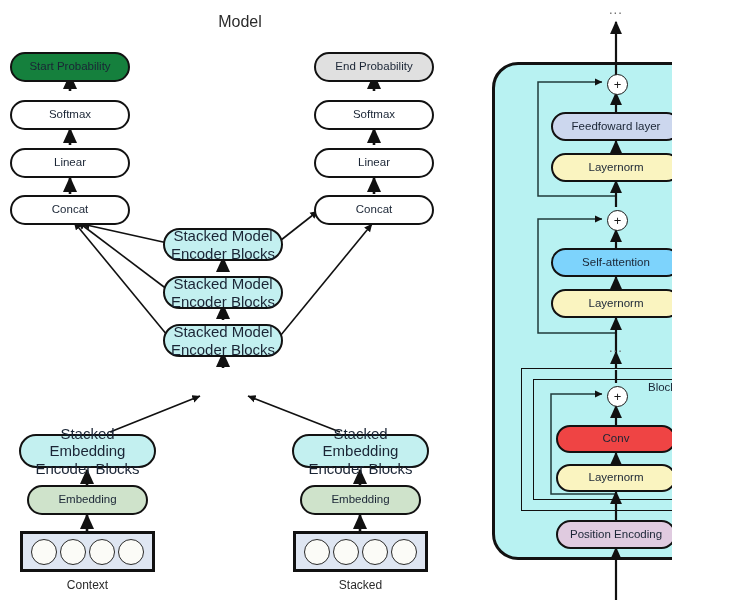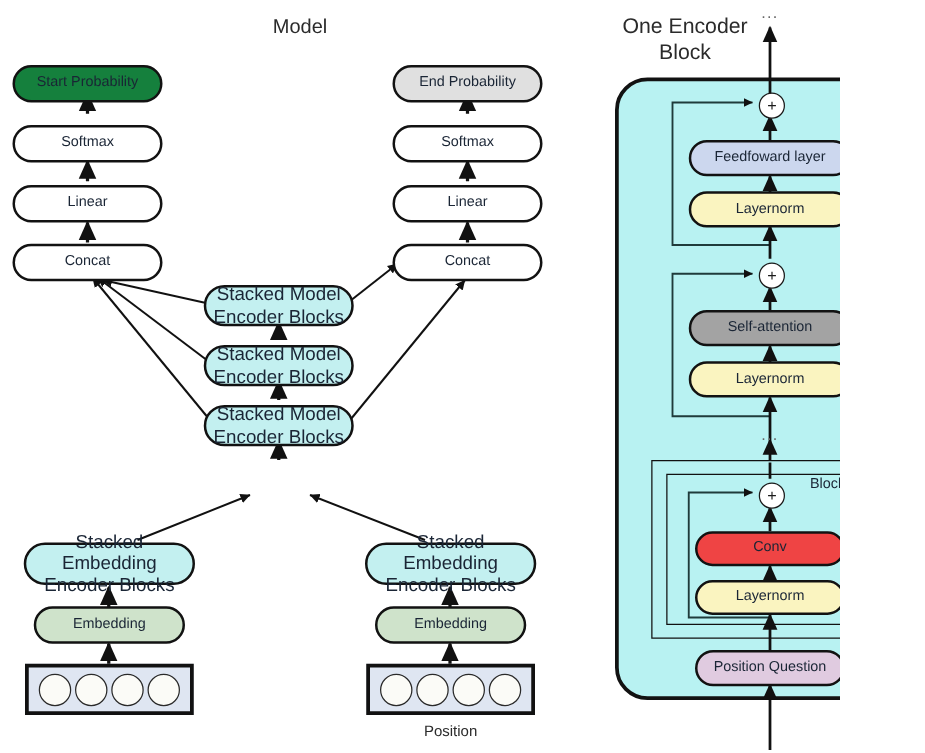--- a/index.html
+++ b/index.html
@@ -119,22 +119,20 @@
     pointer-events: none;
   }
   svg.overlay-under { z-index: 2; }
 </style>
 </head>
 <body>
 
 <div id="canvas">
 
   <div class="title" style="left:180px; top:12px; width:120px;">Model</div>
-  <div class="title" style="left:478px; top:10px; width:140px; font-size:17px;">One Encoder
-Block</div>
 
   <svg class="overlay overlay-under">
     <defs>
       <marker id="ah" markerWidth="7" markerHeight="7" refX="5.4" refY="3" orient="auto">
         <path d="M0,0.3 L6,3 L0,5.7 z" fill="#111111"></path>
       </marker>
       <marker id="ahs" markerWidth="6" markerHeight="6" refX="4.8" refY="2.6" orient="auto">
         <path d="M0,0.2 L5,2.6 L0,5 z" fill="#111111"></path>
       </marker>
     </defs>
@@ -189,31 +187,32 @@
 
   <div class="node two-line" style="left:19px; top:434px; width:137px; height:34px; background:#c3f0f0;">Stacked Embedding
 Encoder Blocks</div>
   <div class="node" style="left:27px; top:485px; width:121px; height:30px; background:#cfe3cb;">Embedding</div>
   <div class="tokenbox" style="left:20px; top:531px; width:135px; height:41px; padding:0 7px;">
     <span class="token-circle"></span>
     <span class="token-circle"></span>
     <span class="token-circle"></span>
     <span class="token-circle"></span>
   </div>
+  <div class="caption" style="left:20px; top:578px; width:135px;">Context</div>
 
   <div class="node two-line" style="left:292px; top:434px; width:137px; height:34px; background:#c3f0f0;">Stacked Embedding
 Encoder Blocks</div>
   <div class="node" style="left:300px; top:485px; width:121px; height:30px; background:#cfe3cb;">Embedding</div>
   <div class="tokenbox" style="left:293px; top:531px; width:135px; height:41px; padding:0 7px;">
     <span class="token-circle"></span>
     <span class="token-circle"></span>
     <span class="token-circle"></span>
     <span class="token-circle"></span>
   </div>
-  <div class="caption" style="left:293px; top:578px; width:135px;">Position</div>
+  <div class="caption" style="left:293px; top:578px; width:135px;">Stacked</div>
 
   <div class="enc-container" style="left:492px; top:62px; width:238px; height:498px;"></div>
 
   <div class="repeat-box" style="left:521px; top:368px; width:185px; height:143px;"></div>
   <div class="repeat-box" style="left:533px; top:379px; width:162px; height:121px;"></div>
   <div class="repeat-label" style="left:648px; top:381px;">Block</div>
 
   <svg class="overlay">
 
     <line x1="616" y1="80" x2="616" y2="22" stroke="#111" stroke-width="2.2" marker-end="url(#ah)"></line>
@@ -249,25 +248,25 @@
     <line x1="616" y1="520" x2="616" y2="492" stroke="#111" stroke-width="2.2" marker-end="url(#ah)"></line>
 
     <line x1="616" y1="600" x2="616" y2="548" stroke="#111" stroke-width="2.2" marker-end="url(#ah)"></line>
   </svg>
 
   <div class="plus" style="left:607px; top:74px;">+</div>
   <div class="node" style="left:551px; top:112px; width:130px; height:29px; background:#ccd7ee;">Feedfoward layer</div>
   <div class="node" style="left:551px; top:153px; width:130px; height:29px; background:#faf4c0;">Layernorm</div>
 
   <div class="plus" style="left:607px; top:210px;">+</div>
-  <div class="node" style="left:551px; top:248px; width:130px; height:29px; background:#a3a3a3;">Self-attention</div>
+  <div class="node" style="left:551px; top:248px; width:130px; height:29px; background:#7dd3fc;">Self-attention</div>
   <div class="node" style="left:551px; top:289px; width:130px; height:29px; background:#faf4c0;">Layernorm</div>
 
   <div class="dots" style="left:609px; top:340px;">...</div>
   <div class="dots" style="left:609px; top:2px;">...</div>
 
   <div class="plus" style="left:607px; top:386px;">+</div>
   <div class="node" style="left:556px; top:425px; width:120px; height:28px; background:#ef4444;">Conv</div>
   <div class="node" style="left:556px; top:464px; width:120px; height:28px; background:#faf4c0;">Layernorm</div>
 
-  <div class="node" style="left:556px; top:520px; width:120px; height:29px; background:#e0cbe0;">Position Question</div>
+  <div class="node" style="left:556px; top:520px; width:120px; height:29px; background:#e0cbe0;">Position Encoding</div>
 
 </div>
 
 </body></html>

